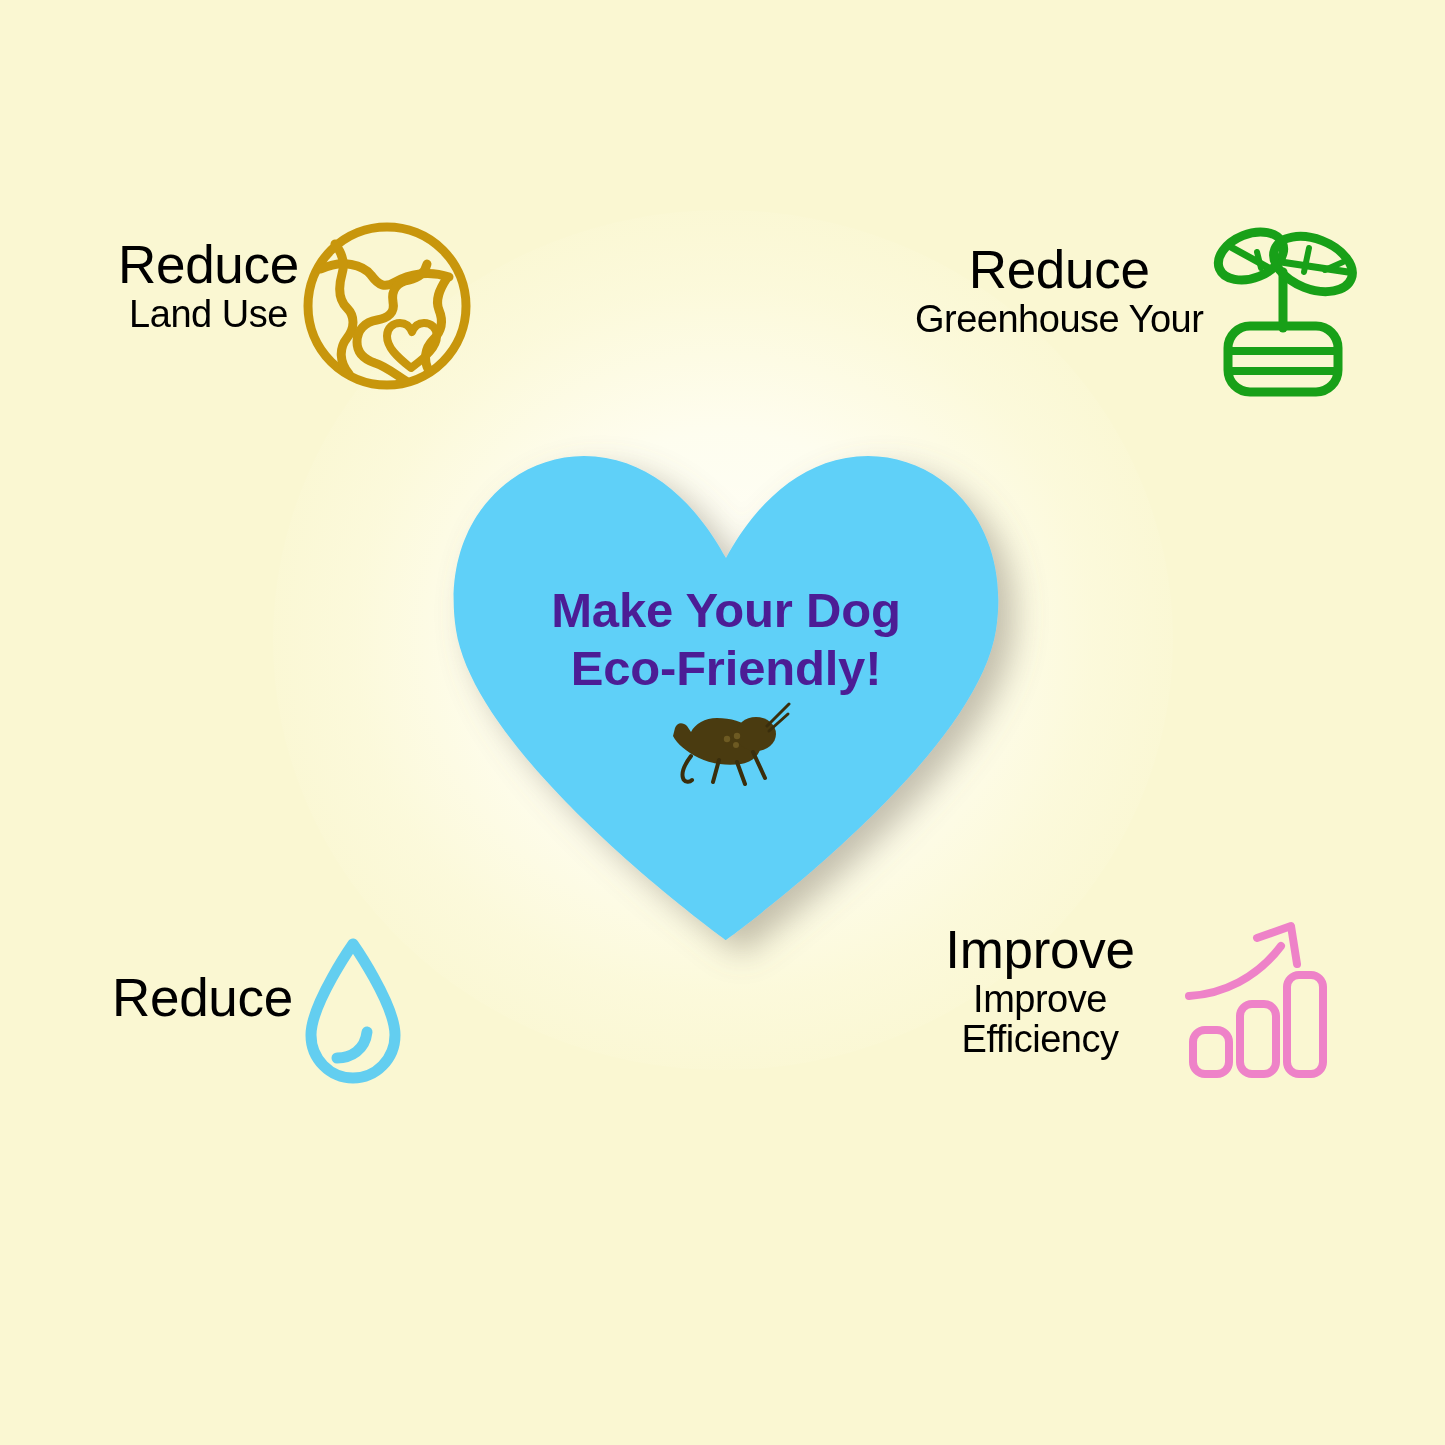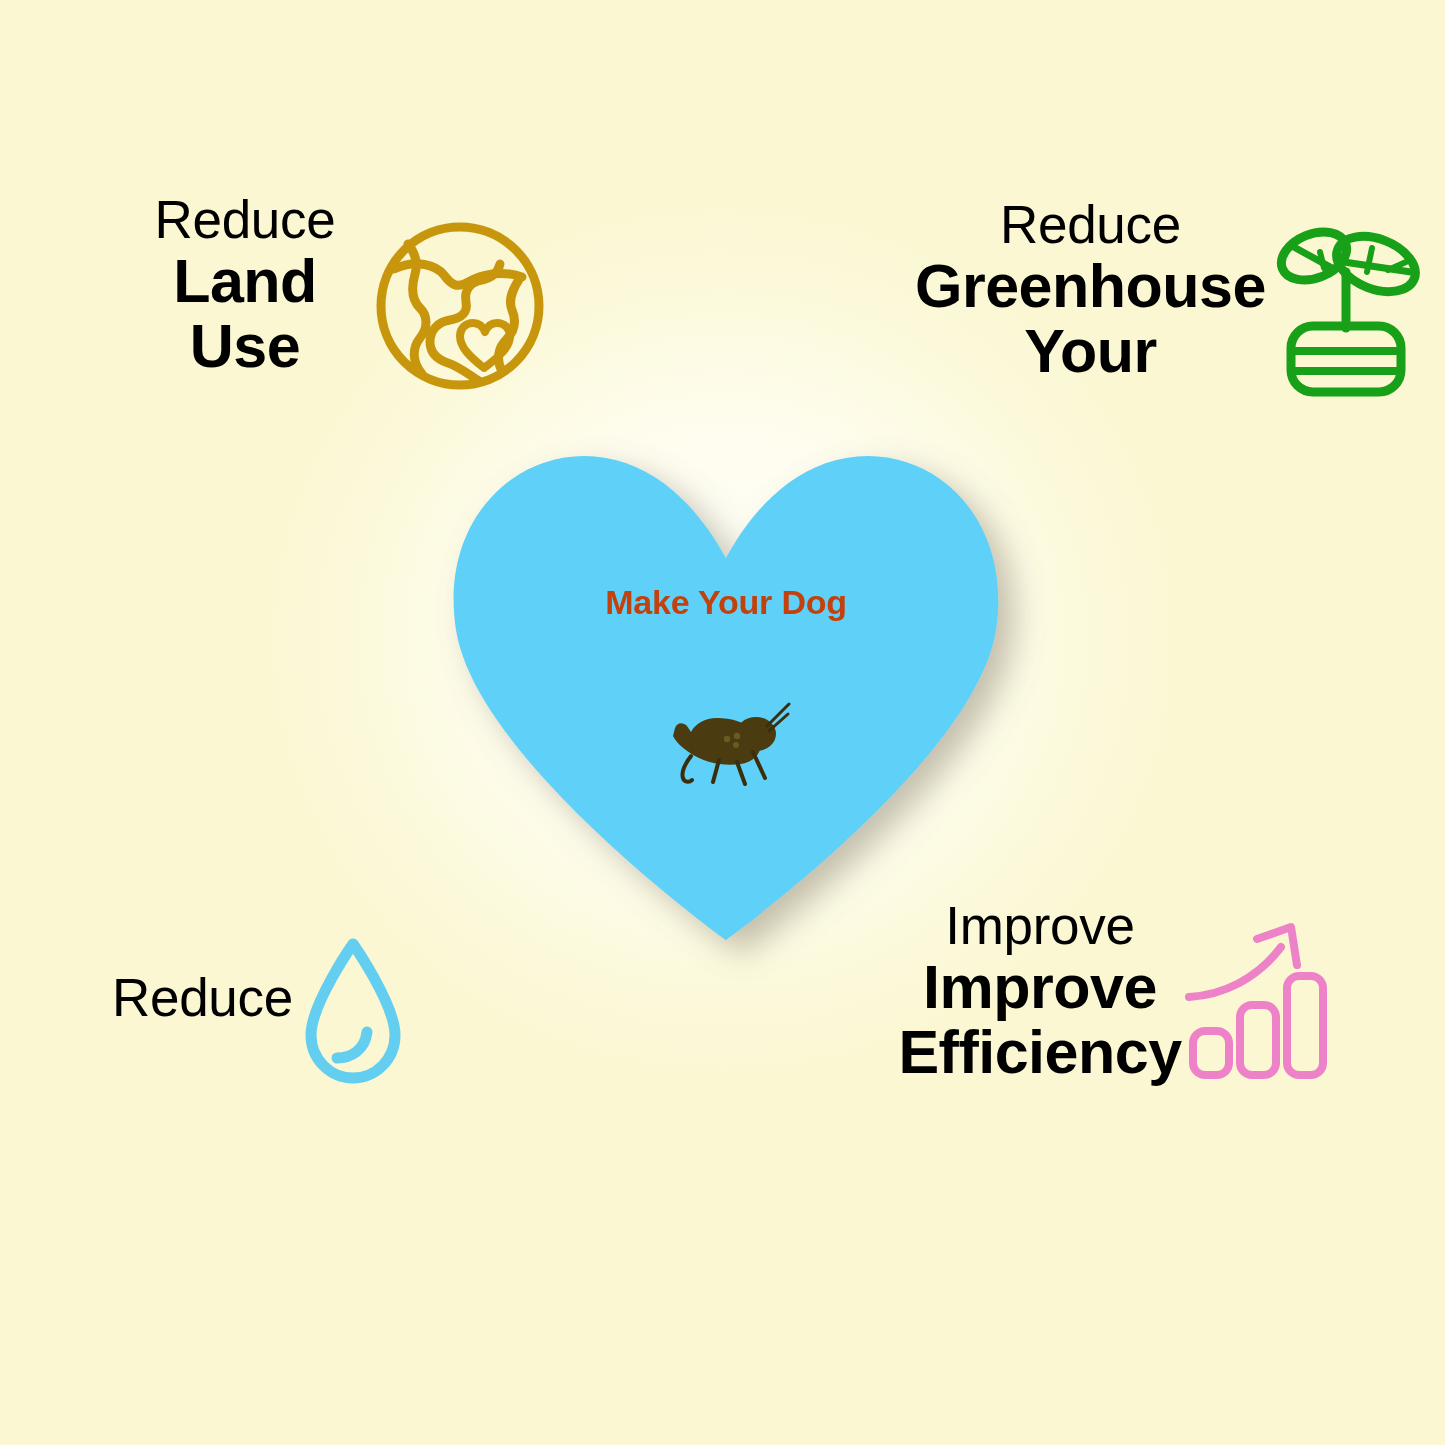--- a/index.html
+++ b/index.html
@@ -54,22 +54,22 @@
     line-height: 1.07;
   }
   .label-line1 {
     display: block;
     font-weight: 400;
     font-size: 53px;
     letter-spacing: -0.3px;
   }
   .label-line2 {
     display: block;
-    font-weight: 700;
-    font-size: 61px;
+    font-weight: 400;
+    font-size: 38px;
     letter-spacing: -0.5px;
   }
 
   .icon-wrap {
     margin-top: 26px;
     display: block;
   }
   .quad-tl .icon-wrap { margin-top: 44px; }
   .quad-tr .icon-wrap { margin-top: 36px; }
   .quad-bl .icon-wrap { margin-top: 34px; }
@@ -90,23 +90,23 @@
     width: 580px;
     height: 520px;
     overflow: visible;
   }
   #heart-text {
     position: absolute;
     left: 0;
     right: 0;
     top: 152px;
     text-align: center;
-    color: #c2410c;
+    color: #4c1d95;
     font-weight: 700;
-    font-size: 34px;
+    font-size: 49px;
     line-height: 1.18;
     letter-spacing: -0.2px;
     pointer-events: none;
   }
   #cricket-wrap {
     position: absolute;
     left: 50%;
     top: 268px;
     transform: translateX(-50%);
     width: 130px;
@@ -208,20 +208,21 @@
                C290 510 40 330 20 200
                C4 96 72 26 148 26
                C214 26 262 76 290 128
                C318 76 366 26 432 26
                C508 26 576 96 560 200
                C540 330 290 510 290 510 Z" fill="#5fd0f8" filter="url(#heartshadow)"></path>
     </svg>
 
     <div id="heart-text">
       <span>Make Your Dog</span><br>
+      <span>Eco-Friendly!</span>
     </div>
 
     <span id="cricket-wrap">
       <svg width="130" height="92" viewBox="0 0 130 92" fill="none">
 
         <path d="M14 30 C16 24 22 24 26 28 L30 34 C34 26 44 20 56 20
                  C70 20 82 24 90 30 C96 34 100 40 100 46
                  C100 56 92 64 80 66 C66 68 50 66 38 60
                  C26 54 16 46 12 38 Z" fill="#4a3b10"></path>
 

